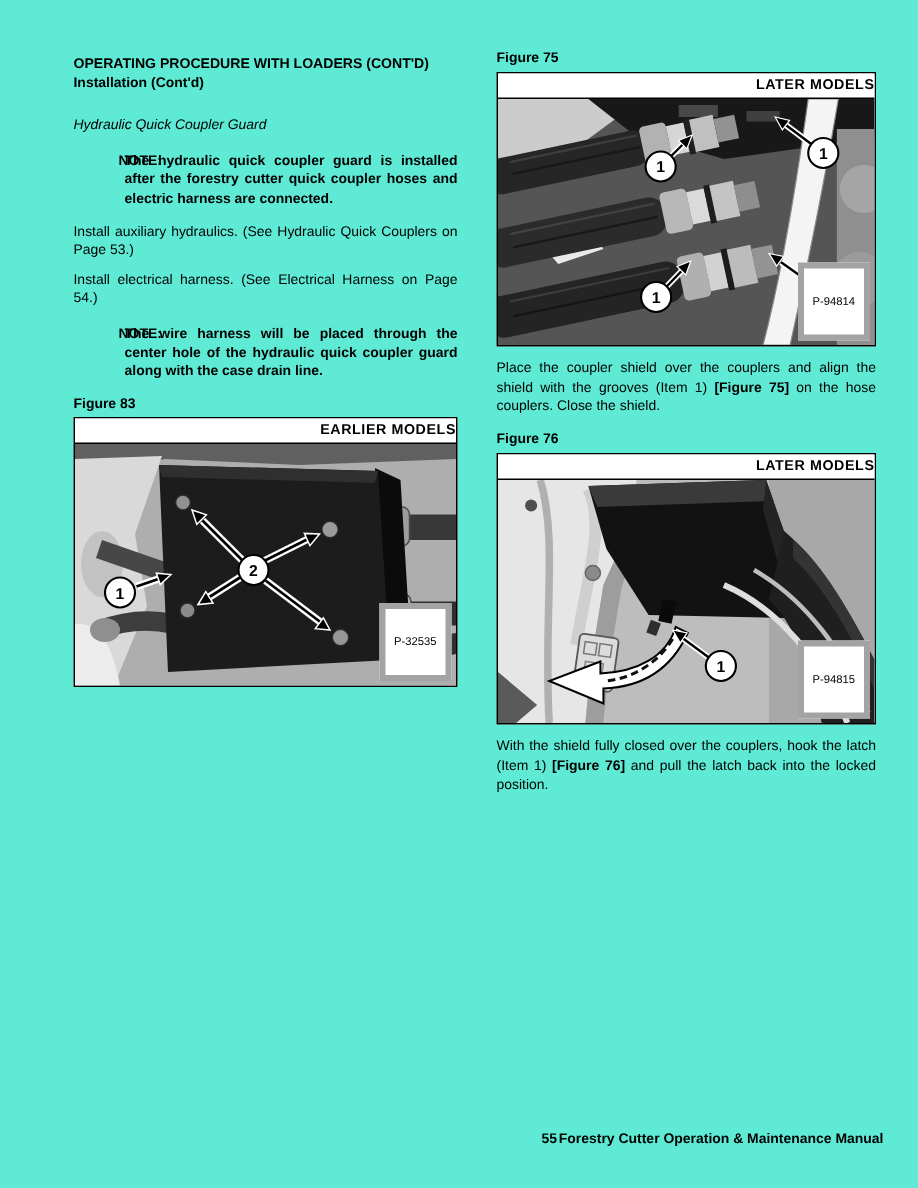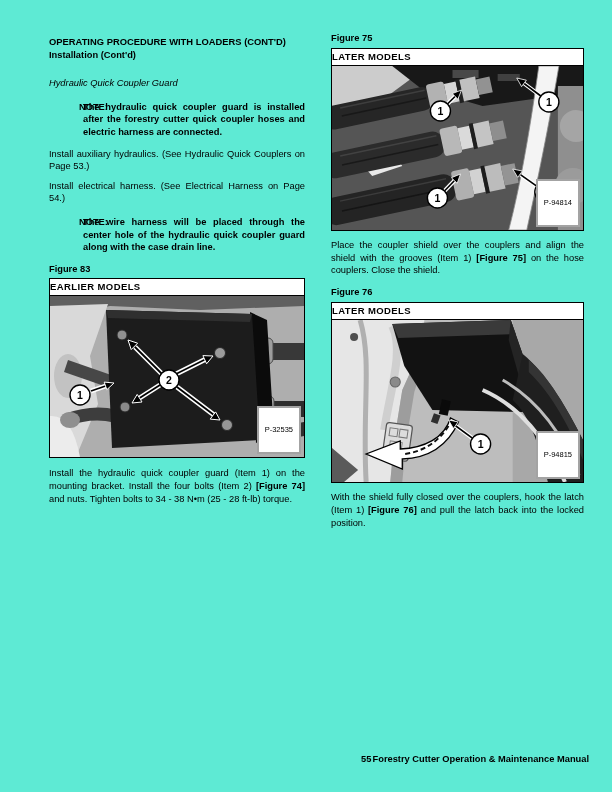--- a/index.html
+++ b/index.html
@@ -22,29 +22,29 @@
   .para { text-align: justify; margin-top: 9px; }
   .para.tight { margin-top: 7px; }
 
   .note { position: relative; padding-left: 34px; font-weight: bold; text-align: justify; margin-top: 11px; }
   .note .note-label { position: absolute; left: 0; top: 0; padding-left: 30px; }
 
   .fig-label { font-weight: bold; margin-top: 9px; }
 
   .figure { border: 1.5px solid #000; margin-top: 3px; background: #fff; }
   .fig-banner {
-    height: 17px; line-height: 16px; text-align: left;
+    height: 17px; line-height: 16px; text-align: right;
     font-weight: bold; font-size: 9.5px; letter-spacing: 0.4px;
     border-bottom: 1.5px solid #000; background: #fff;
   }
   .fig-photo { position: relative; overflow: hidden; }
   .fig-photo svg { display: block; }
   .photo-id {
     position: absolute; right: 3px; bottom: 3px;
-    background: #fff; border: 2px solid #a3a3a3;
+    background: #fff; border: 4px solid #a3a3a3;
     font-size: 7.5px; line-height: 10px; padding: 17px 6px;
   }
 
   .caption { text-align: justify; margin-top: 9px; }
 
   .footer { position: absolute; top: 754px; left: 0; width: 612px; font-size: 9.3px; font-weight: bold; }
   .footer .pg { position: absolute; left: 313px; margin-left: 48px; }
   .footer .title { position: absolute; right: 23px; }
 
   svg text.co-num {
@@ -136,23 +136,20 @@
           </g>
           <g>
             <circle cx="30" cy="99" r="10" fill="#fff" stroke="#000" stroke-width="1.4"></circle>
             <text class="co-num" x="30" y="103">1</text>
           </g>
         </svg>
         <div class="photo-id">P-32535</div>
       </div>
     </div>
 
-    <div class="caption">
-      <span>Install the hydraulic quick coupler guard (Item 1) on the mounting bracket. Install the four bolts (Item 2) </span><b>[Figure 74]</b><span> and nuts. Tighten bolts to 34 - 38 N•m (25 - 28 ft-lb) torque.</span>
-    </div>
   </div>
 
   <div class="col col-right">
 
     <div class="fig-label" style="margin-top:0">Figure 75</div>
 
     <div class="figure" style="margin-top:3.5px">
       <div class="fig-banner">LATER MODELS</div>
       <div class="fig-photo" style="height:164px">
         <svg width="100%" height="164" viewBox="0 0 250 164" preserveAspectRatio="none">

